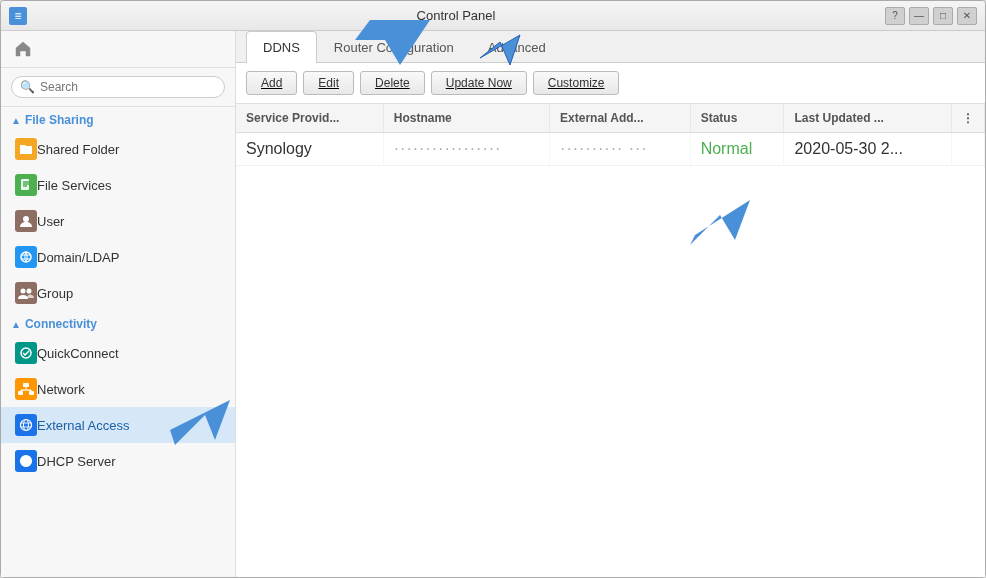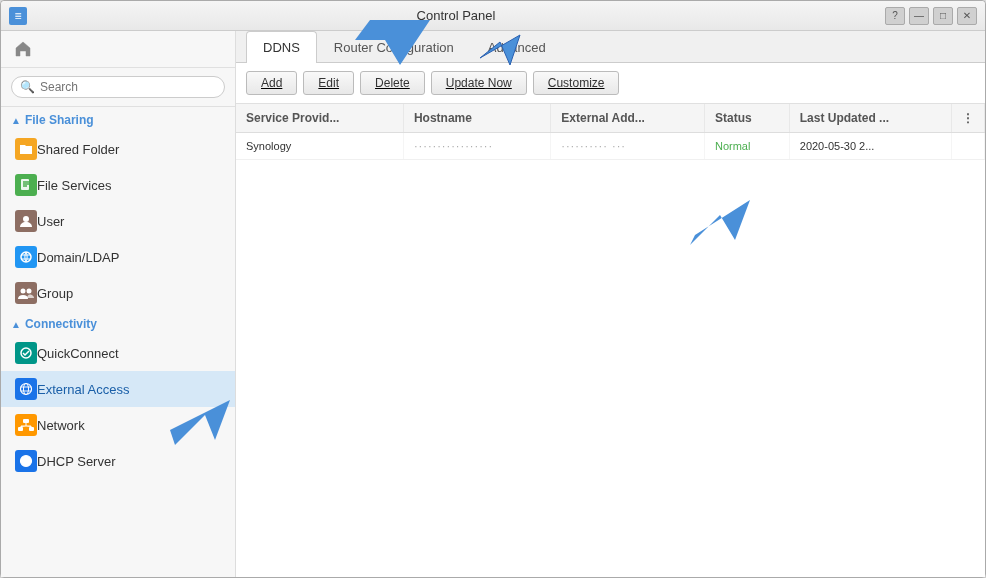--- a/index.html
+++ b/index.html
@@ -258,21 +258,21 @@
       text-align: left;
       font-size: 12px;
       font-weight: 600;
       color: #555;
       white-space: nowrap;
     }
     tbody td {
       border-bottom: 1px solid #f0f0f0;
       border-right: 1px solid #f5f5f5;
       padding: 7px 10px;
-      font-size: 11px;
+      font-size: 16px;
       color: #333;
     }
     .status-normal { color: #4caf50; }
 
     
     .sidebar::-webkit-scrollbar,
     .table-container::-webkit-scrollbar { width: 6px; }
     .sidebar::-webkit-scrollbar-track,
     .table-container::-webkit-scrollbar-track { background: #f0f0f0; }
     .sidebar::-webkit-scrollbar-thumb,
@@ -405,42 +405,42 @@
         <div class="sidebar-item">
           <div class="sidebar-icon icon-teal">
             <svg width="14" height="14" viewBox="0 0 14 14" fill="white">
               <circle cx="7" cy="7" r="5" stroke="white" stroke-width="1.5" fill="none"></circle>
               <path d="M4 7l2 2 4-4" stroke="white" stroke-width="1.5" fill="none"></path>
             </svg>
           </div>
           <span>QuickConnect</span>
         </div>
 
+        <div class="sidebar-item">
+          <div class="sidebar-icon icon-network">
+            <svg width="16" height="14" viewBox="0 0 16 14" fill="white">
+              <rect x="5" y="1" width="6" height="4" rx="1" fill="white"></rect>
+              <rect x="0" y="9" width="5" height="4" rx="1" fill="white"></rect>
+              <rect x="11" y="9" width="5" height="4" rx="1" fill="white"></rect>
+              <path d="M8 5v3M8 8H3v1M8 8h5v1" stroke="white" stroke-width="1"></path>
+            </svg>
+          </div>
+          <span>Network</span>
+        </div>
+
         <div class="sidebar-item active">
           <div class="sidebar-icon icon-globe">
             <svg width="14" height="14" viewBox="0 0 14 14" fill="none">
               <circle cx="7" cy="7" r="5.5" stroke="white" stroke-width="1.2"></circle>
               <ellipse cx="7" cy="7" rx="2.5" ry="5.5" stroke="white" stroke-width="1"></ellipse>
               <line x1="1.5" y1="5" x2="12.5" y2="5" stroke="white" stroke-width="0.9"></line>
               <line x1="1.5" y1="9" x2="12.5" y2="9" stroke="white" stroke-width="0.9"></line>
             </svg>
           </div>
           <span>External Access</span>
-        </div>
-
-        <div class="sidebar-item">
-          <div class="sidebar-icon icon-network">
-            <svg width="16" height="14" viewBox="0 0 16 14" fill="white">
-              <rect x="5" y="1" width="6" height="4" rx="1" fill="white"></rect>
-              <rect x="0" y="9" width="5" height="4" rx="1" fill="white"></rect>
-              <rect x="11" y="9" width="5" height="4" rx="1" fill="white"></rect>
-              <path d="M8 5v3M8 8H3v1M8 8h5v1" stroke="white" stroke-width="1"></path>
-            </svg>
-          </div>
-          <span>Network</span>
         </div>
 
         <div class="sidebar-item">
           <div class="sidebar-icon icon-dhcp">
             <svg width="14" height="14" viewBox="0 0 14 14" fill="white">
               <circle cx="7" cy="7" r="5.5" stroke="white" stroke-width="1.2"></circle>
               <circle cx="7" cy="7" r="2" fill="white"></circle>
               <path d="M4 4l2 2M10 4l-2 2M4 10l2-2M10 10l-2-2" stroke="white" stroke-width="1"></path>
             </svg>
           </div>

